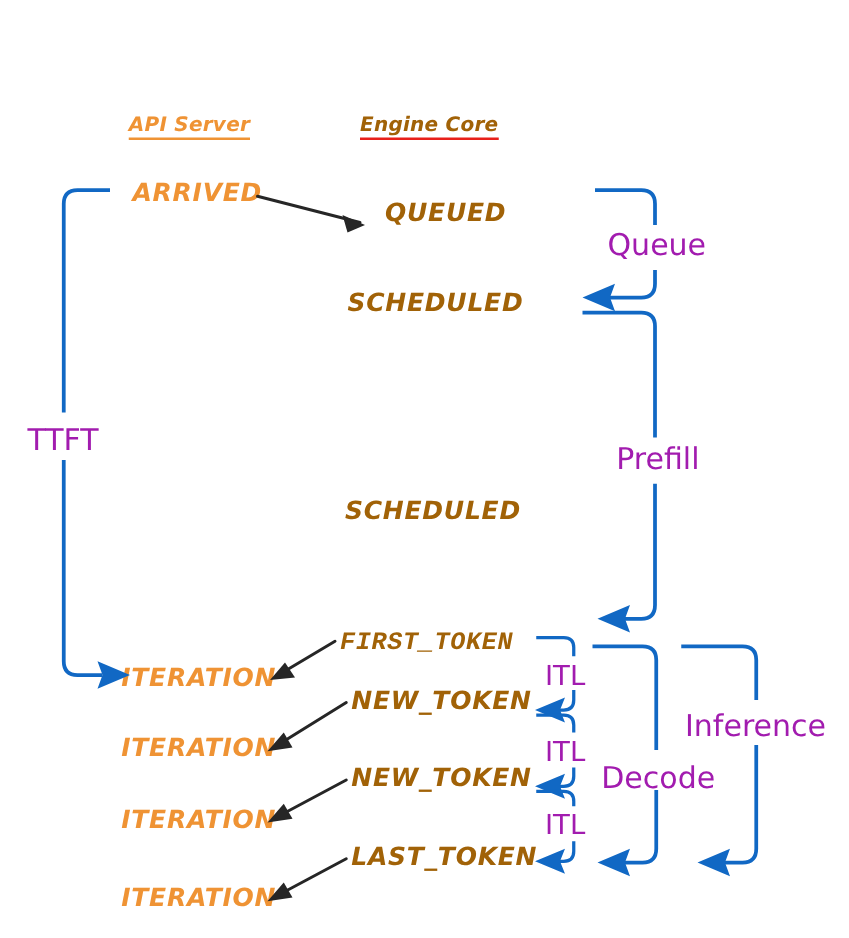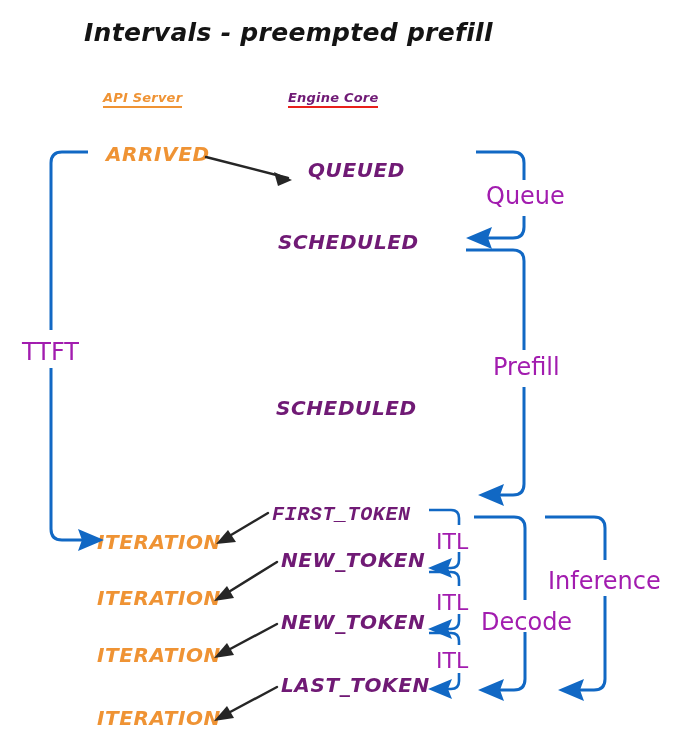--- a/index.html
+++ b/index.html
@@ -22,35 +22,35 @@
     font-weight: 700;
     white-space: nowrap;
     position: absolute;
   }
   .title {
     font-size: 25px;
     color: #141414;
     letter-spacing: 0.3px;
   }
   .colhead {
-    font-size: 13px;
+    font-size: 16px;
     letter-spacing: 0.2px;
     padding-bottom: 2px;
   }
   .colhead .ul {
     display: block;
     height: 2px;
     margin-top: 1px;
   }
   .state {
     font-size: 20px;
     letter-spacing: 0.6px;
   }
   .orange { color: #ef9334; }
-  .red    { color: #701a75; }
+  .red    { color: #a16207; }
   .blue-label {
     position: absolute;
     font-family: "DejaVu Sans", sans-serif;
     font-style: normal;
     font-weight: 400;
     color: #a21caf;
     white-space: nowrap;
   }
   .lbl-big  { font-size: 24px; }
   .lbl-itl  { font-size: 22px; }
@@ -67,21 +67,20 @@
   .bl-thin { fill: none; stroke: #1168c4; stroke-width: 2.6; stroke-linecap: butt; }
   .bhead { fill: #1168c4; }
   .blk { fill: none; stroke: #262626; stroke-width: 2.4; stroke-linecap: round; }
   .blkhead { fill: #262626; }
 </style>
 </head>
 <body>
 
 <div id="canvas">
 
-  <div class="hand title" style="left:84px; top:18px;">Intervals - preempted prefill</div>
 
   <div class="hand colhead orange" style="left:103px; top:90px;">
     <span>API Server</span>
     <span class="ul" style="background:#ef9334;"></span>
   </div>
   <div class="hand colhead red" style="left:288px; top:90px;">
     <span>Engine Core</span>
     <span class="ul" style="background:#e8201a;"></span>
   </div>
 

